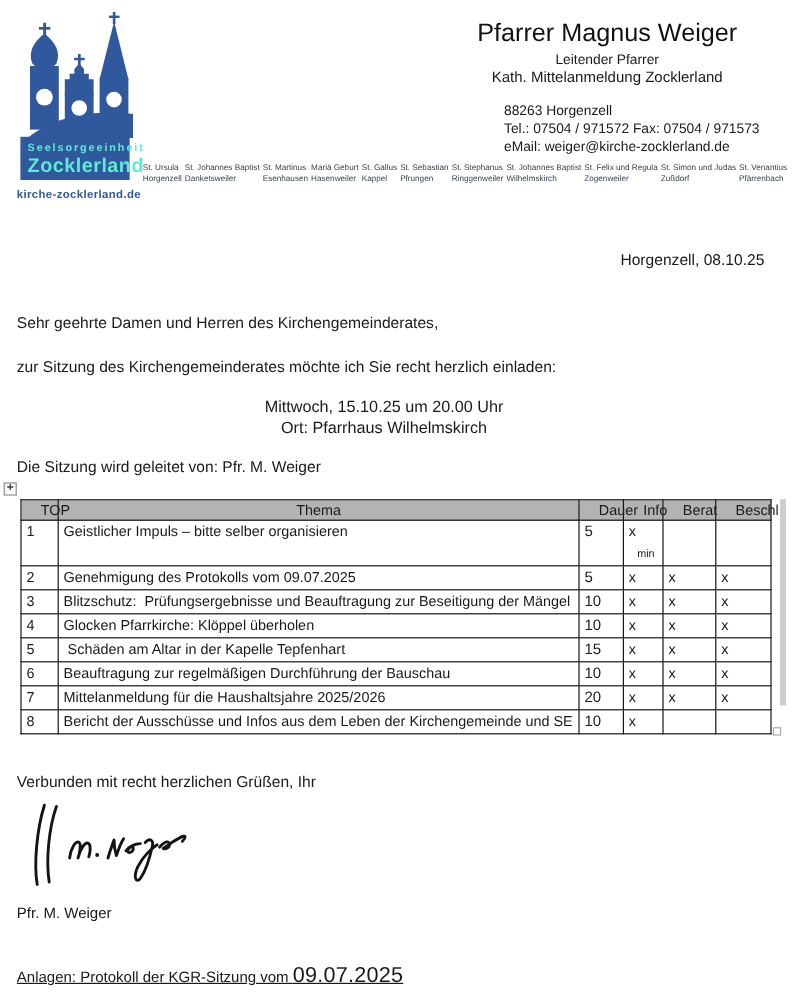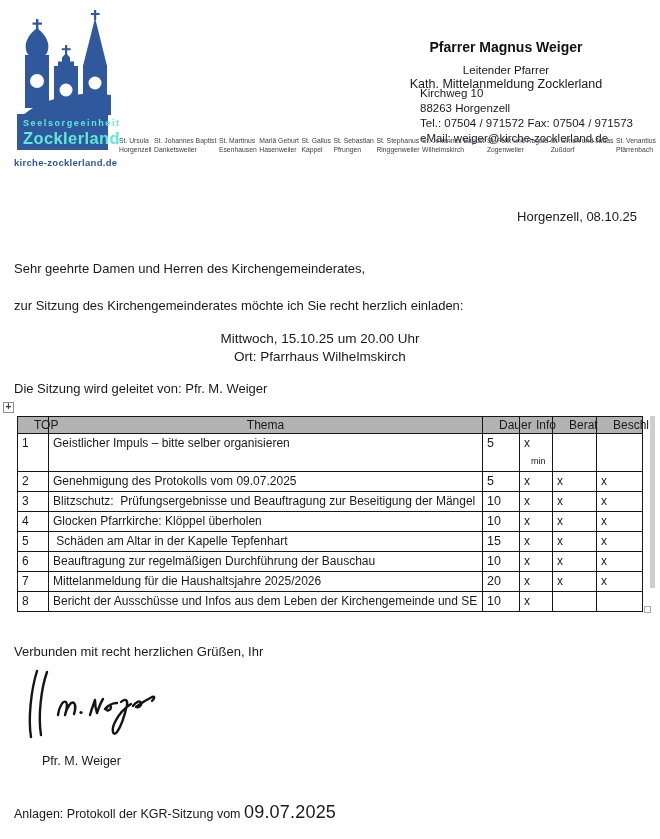--- a/index.html
+++ b/index.html
@@ -16,21 +16,21 @@
   .logo-rect{
     left:17px;top:114px;width:91px;height:36px;background:var(--brand-blue);
     color:#5eead4;box-sizing:border-box;padding:4px 0 0 6px;
   }
   .logo-line1{font-size:9px;font-weight:700;letter-spacing:1.6px;line-height:11px;}
   .logo-line2{font-size:16.5px;font-weight:700;letter-spacing:.4px;line-height:19px;}
   .logo-site{left:14px;top:157px;font-size:9.5px;font-weight:700;color:var(--brand-blue);letter-spacing:.3px;}
 
   
   .hdr-block{left:360px;top:15px;width:292px;text-align:center;}
-  .hdr-name{font-size:14px;font-weight:700;line-height:25px;color:#111;margin-top:20px;}
+  .hdr-name{font-size:21px;font-weight:400;line-height:25px;color:#111;}
   .hdr-role{font-size:11.5px;line-height:14px;margin-top:3px;}
   .hdr-org{font-size:12.5px;line-height:15px;}
   .hdr-addr{left:420px;top:86px;font-size:11.5px;line-height:15px;text-align:left;}
 
   
   .churches{left:119px;top:136px;width:537px;display:flex;justify-content:space-between;align-items:flex-start;}
   .church{font-size:6.8px;line-height:9px;color:#3a4252;white-space:nowrap;}
   .c-name{}
   .c-place{}
 
@@ -61,22 +61,22 @@
   td.col-x{font-size:12px;}
   .scan-strip{left:650px;top:416px;width:5px;height:172px;background:#bdbdbd;opacity:.75;}
   .resize-handle{
     left:644px;top:606px;width:7px;height:7px;box-sizing:border-box;
     border:1px solid #aaaaaa;background:#fff;
   }
 
   
   .closing{left:14px;top:644px;font-size:13px;text-align:center;}
   .sig{left:18px;top:664px;}
-  .signer{left:14px;top:754px;font-size:12.5px;margin-left:28px;}
-  .anlagen{left:14px;top:802px;font-size:12.5px;}
+  .signer{left:14px;top:754px;font-size:12.5px;}
+  .anlagen{left:14px;top:802px;font-size:12.5px;text-decoration:underline;}
   .anlagen .big-date{font-size:18px;letter-spacing:.2px;}
 </style>
 </head>
 <body>
 
 <svg class="abs logo-svg" width="94" height="105" viewBox="0 0 94 105" aria-hidden="true">
   <g fill="currentColor">
 
     <rect x="19" y="9" width="2.4" height="11"></rect>
     <rect x="15.5" y="12.5" width="9.5" height="2.2"></rect>
@@ -106,21 +106,20 @@
   <div class="logo-line2">Zocklerland</div>
 </div>
 <div class="abs logo-site">kirche-zocklerland.de</div>
 
 <div class="abs hdr-block">
   <div class="hdr-name">Pfarrer Magnus Weiger</div>
   <div class="hdr-role">Leitender Pfarrer</div>
   <div class="hdr-org">Kath. Mittelanmeldung Zocklerland</div>
 </div>
 <div class="abs hdr-addr">
-  <div>Kirchweg 10</div>
   <div>88263 Horgenzell</div>
   <div>Tel.: 07504 / 971572 Fax: 07504 / 971573</div>
   <div>eMail: weiger@kirche-zocklerland.de</div>
 </div>
 
 <div class="abs churches">
     <div class="church">
       <div class="c-name">St. Ursula</div>
       <div class="c-place">Horgenzell</div>
     </div>

